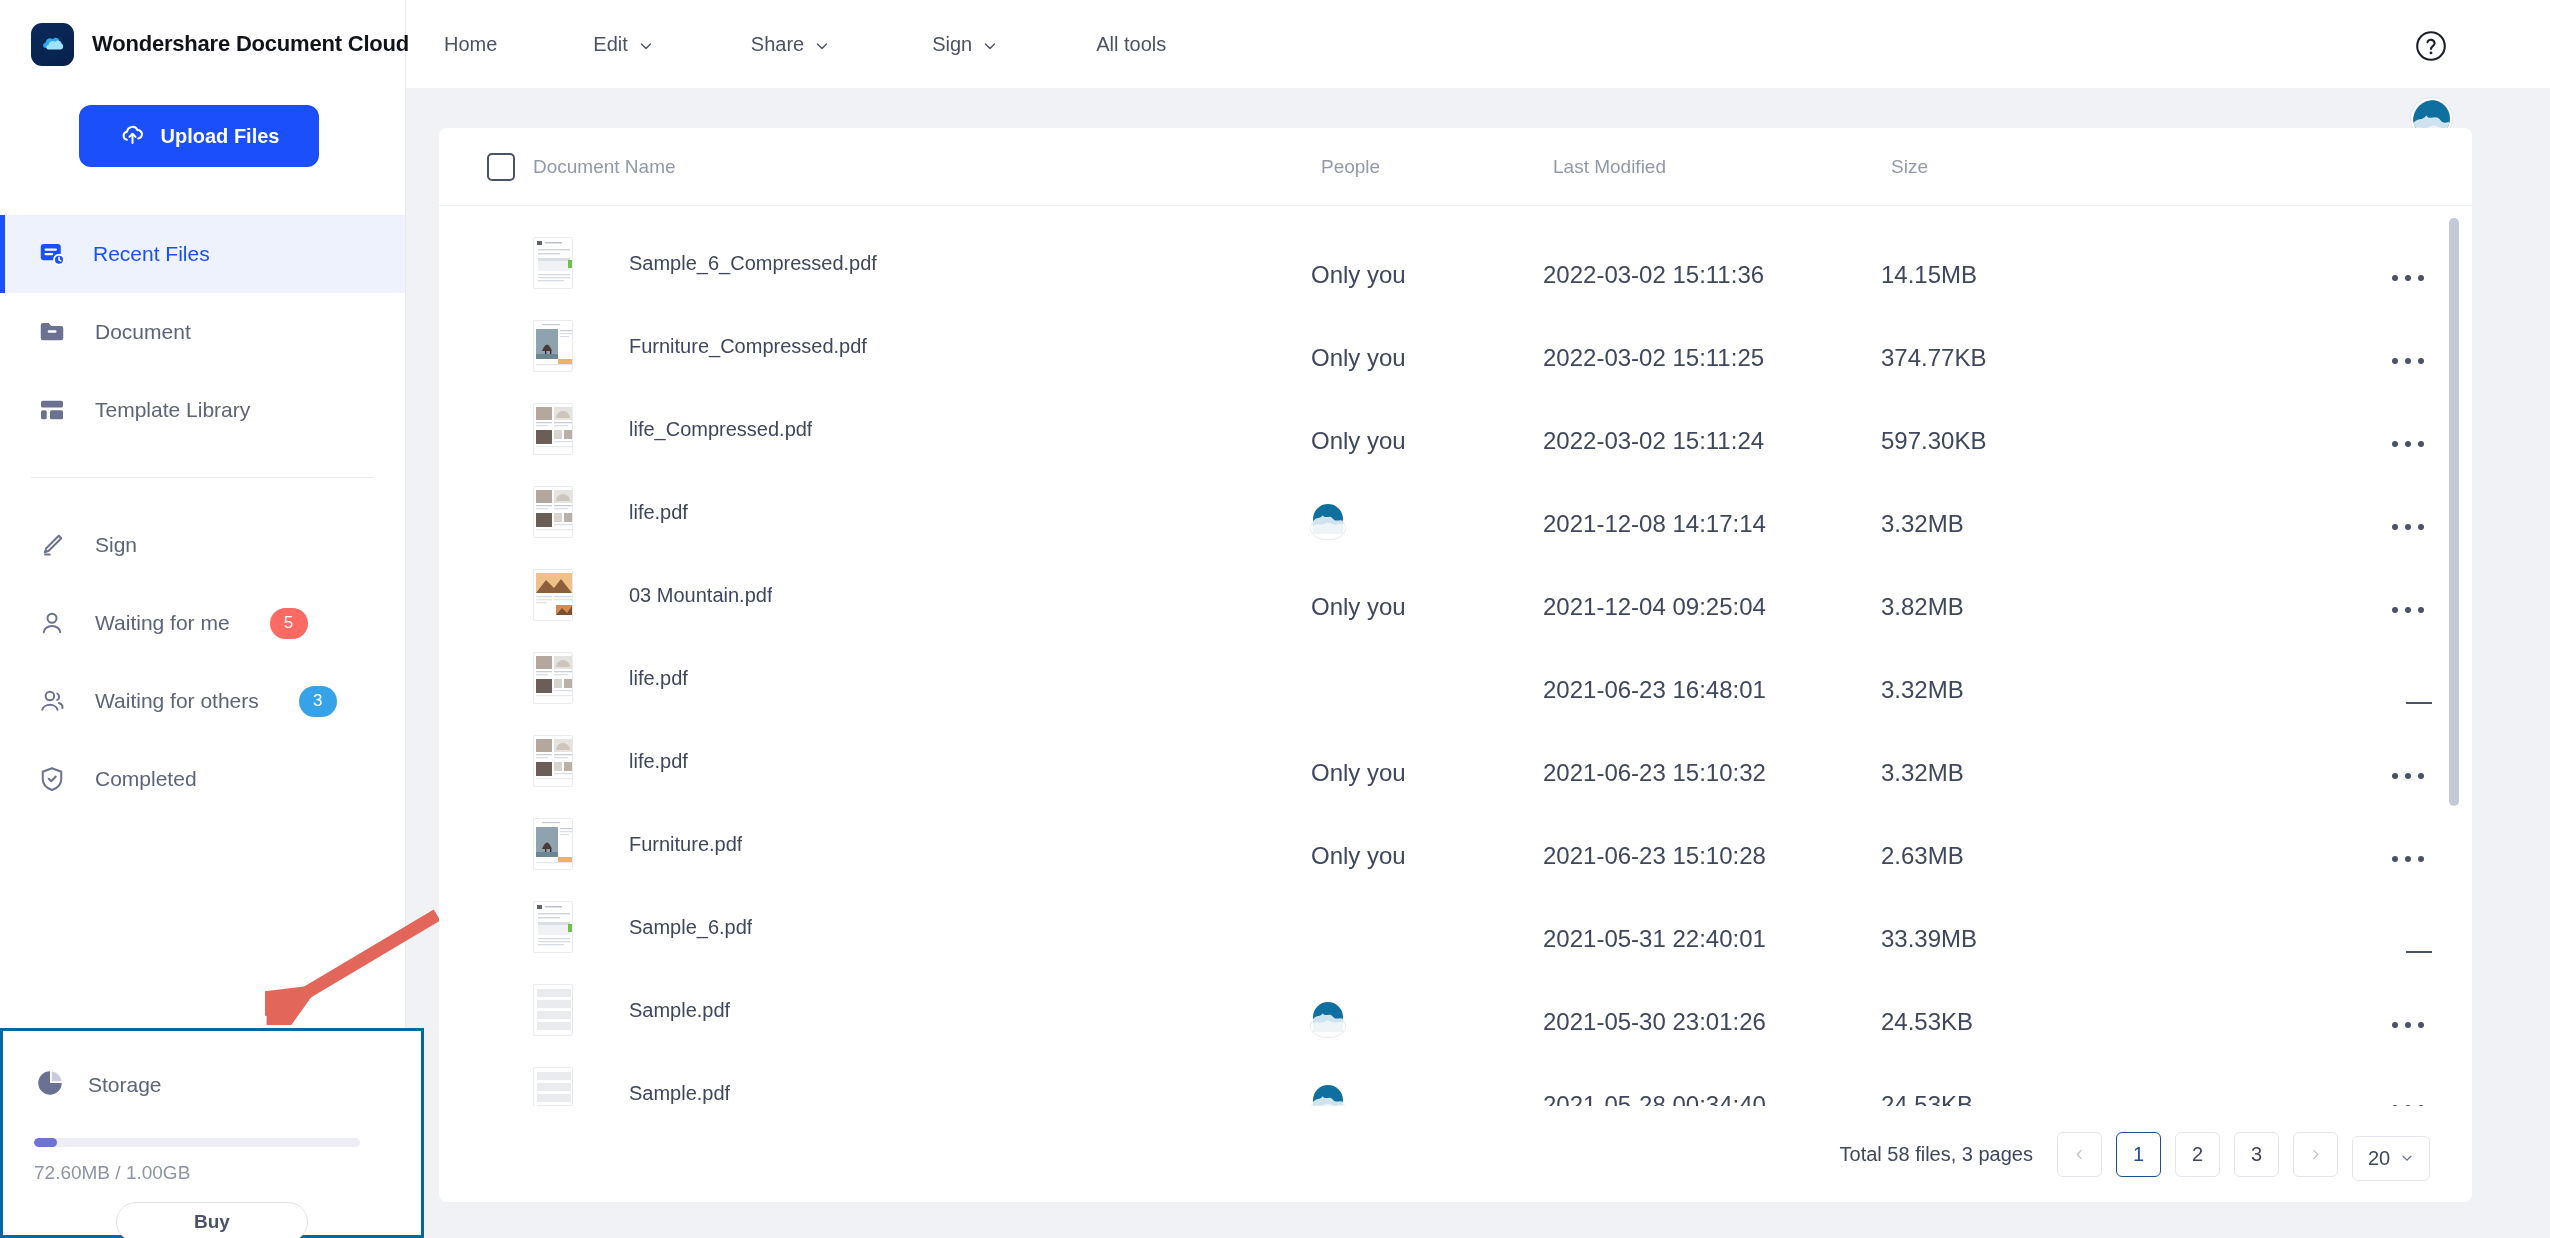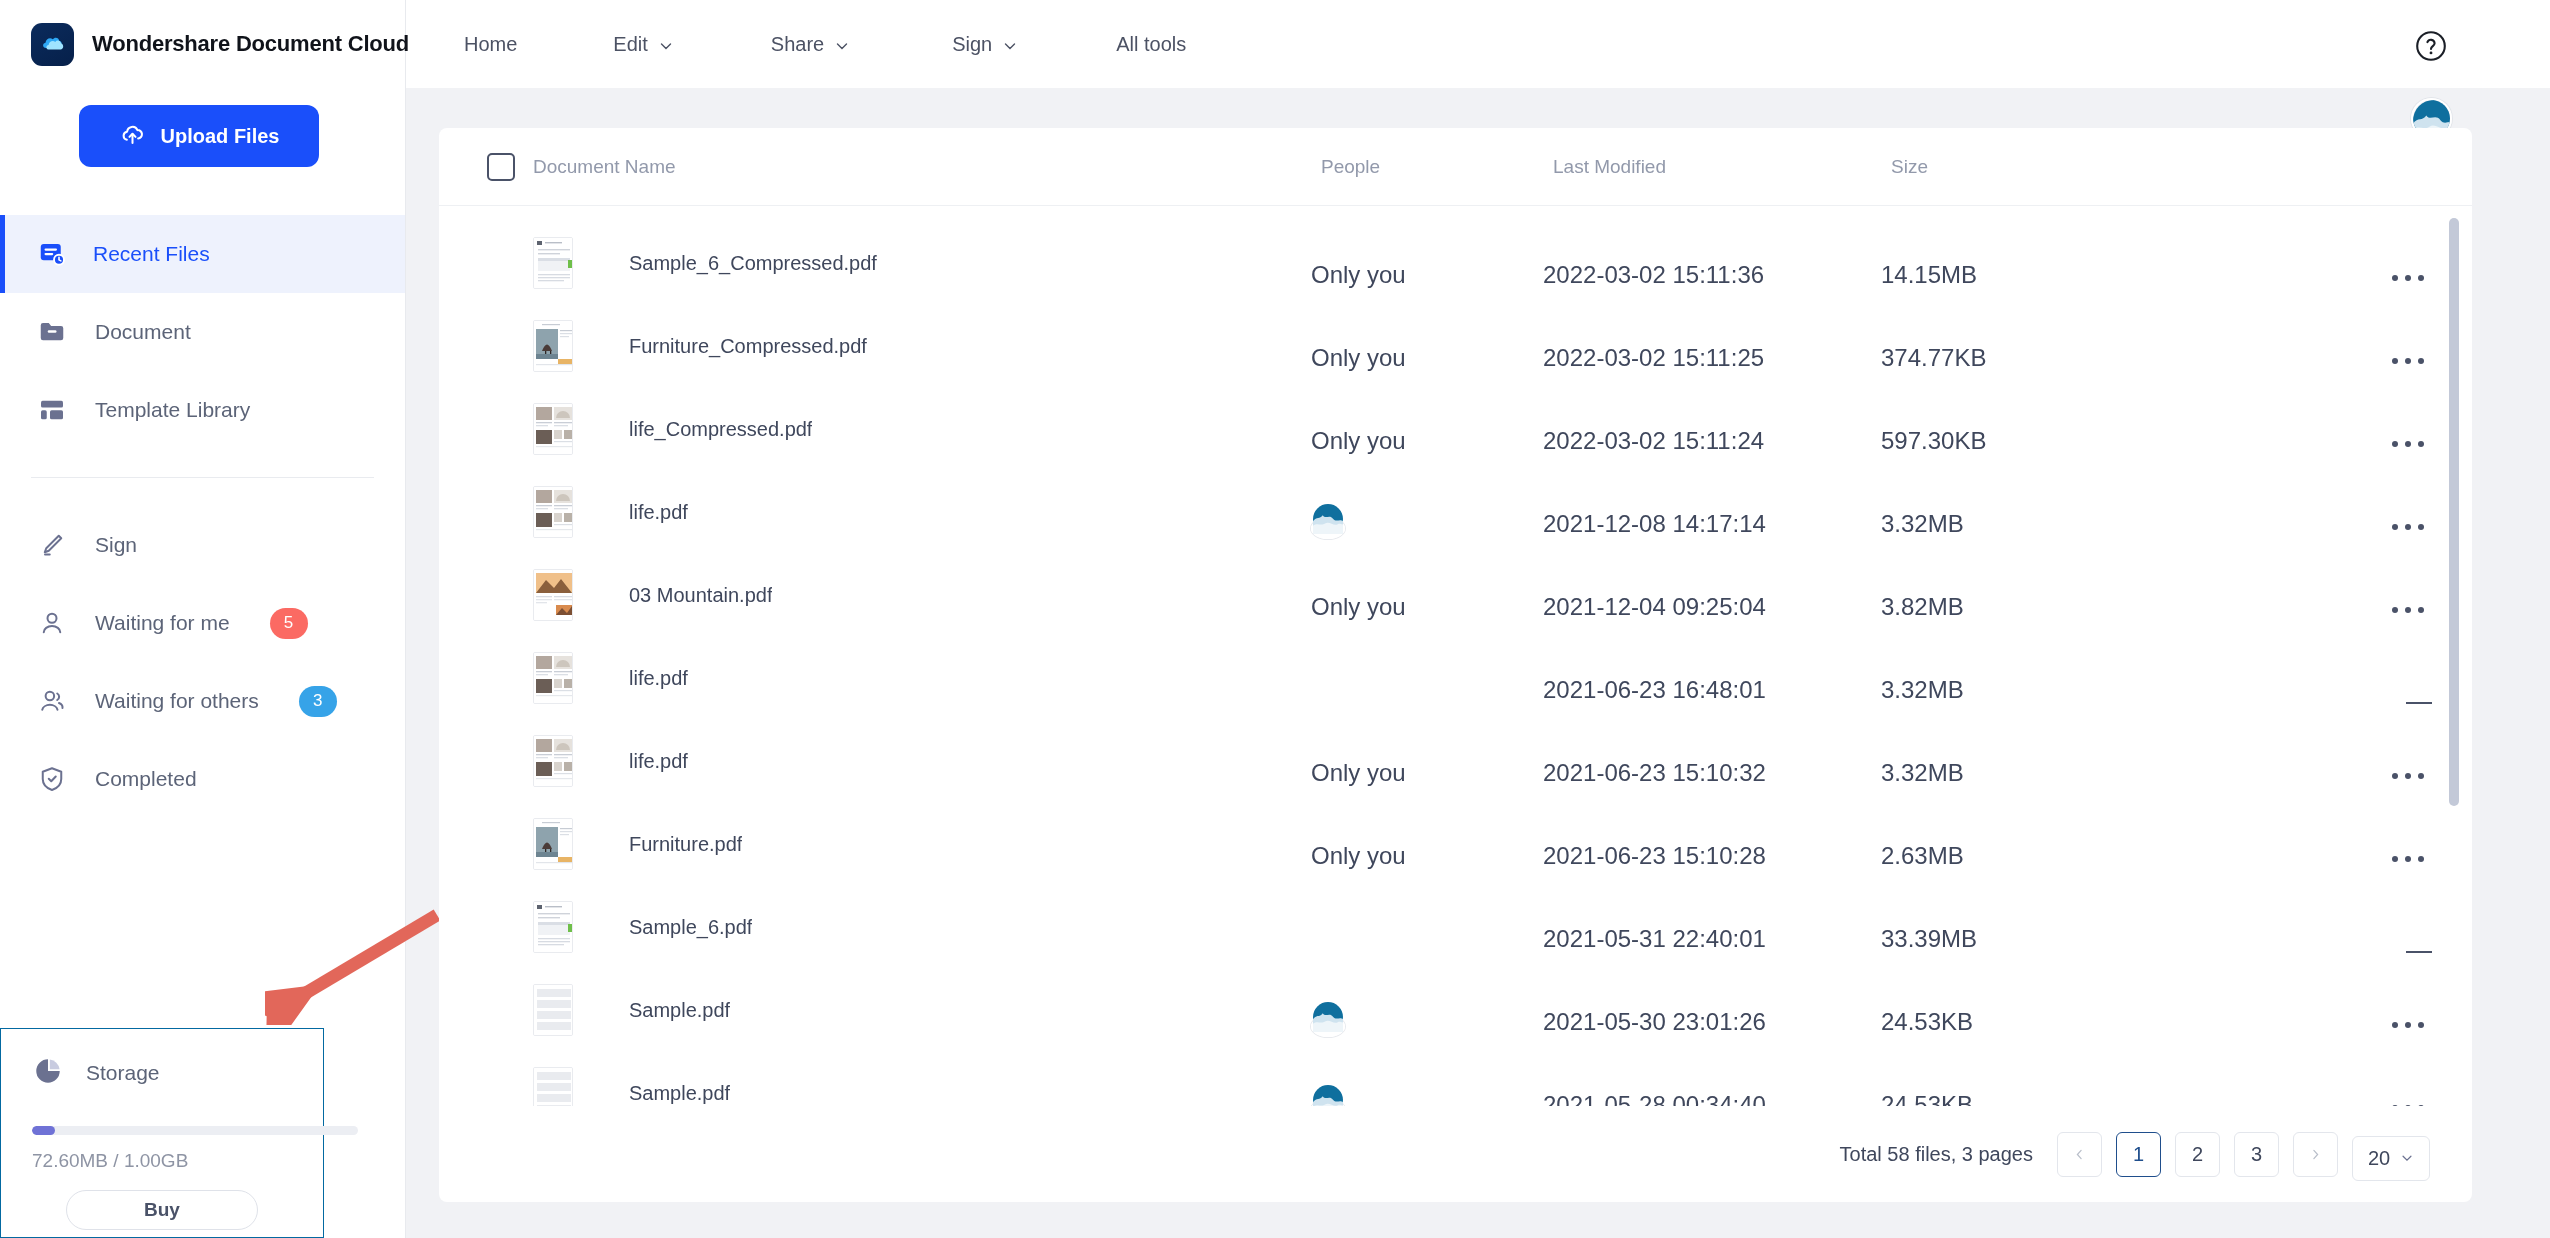--- a/index.html
+++ b/index.html
@@ -66,24 +66,24 @@
     margin-left: 14px; min-width: 38px; height: 31px; padding: 0 11px;
     border-radius: 16px; color: #fff; font-size: 17px;
     display: inline-flex; align-items: center; justify-content: center;
   }
   .badge.red { background: #fb6a63; }
   .badge.blue { background: #36a3e8; }
 
   
   .storage-wrap {
     position: absolute; left: 0; bottom: 0;
-    width: 324px; height: 210px;
-    border: 1px solid #0369a1;
+    width: 424px; height: 210px;
+    border: 3px solid #0369a1;
     background: #fff;
-    padding: 26px 31px 0 31px;
+    padding: 36px 31px 0 31px;
   }
   .storage-head { display:flex; align-items:center; gap: 22px; }
   .storage-title { font-size: 21px; color: #5c6478; }
   .storage-bar {
     margin-top: 35px; width: 326px; height: 9px;
     background: #eceef3; border-radius: 5px; overflow: hidden;
   }
   .storage-bar-fill { width: 7.2%; height: 100%; background: #6f72d6; border-radius: 5px; }
   .storage-usage { margin-top: 15px; font-size: 19px; color: #8e94a4; }
   .buy-btn {
@@ -105,21 +105,21 @@
     display: flex; align-items: center;
     padding: 0 48px 0 0; flex: 0 0 88px;
   }
   .topnav { display: flex; align-items: center; }
   .topnav-item {
     font-size: 20px; color: #4c5264;
     padding: 0 0; margin-right: 0; cursor: pointer;
     display: flex; align-items: center; gap: 10px; white-space: nowrap;
     height: 88px;
   }
-  .topnav-item.i0 { margin-left: 58px; }
+  .topnav-item.i0 { margin-left: 38px; }
   .topnav-item.i1 { margin-left: 96px; }
   .topnav-item.i2 { margin-left: 97px; }
   .topnav-item.i3 { margin-left: 102px; }
   .topnav-item.i4 { margin-left: 98px; }
   .caret { width: 16px; height: 16px; display:inline-block; }
 
   .top-right { margin-left: auto; display: flex; align-items: center; gap: 34px; flex-direction: column; }
   .pricing-btn {
     width: 142px; height: 45px; border-radius: 23px;
     border: 1px solid #c9ced8; background: #fff;

